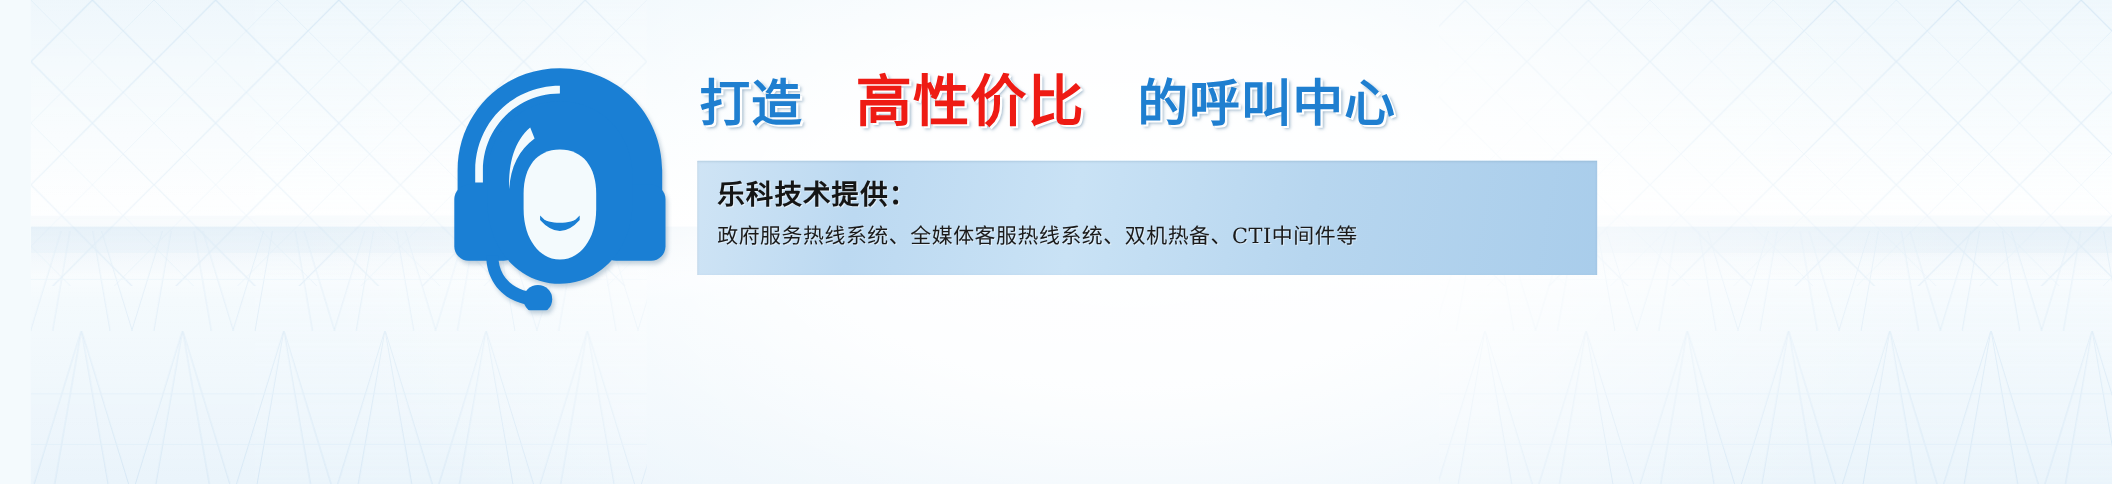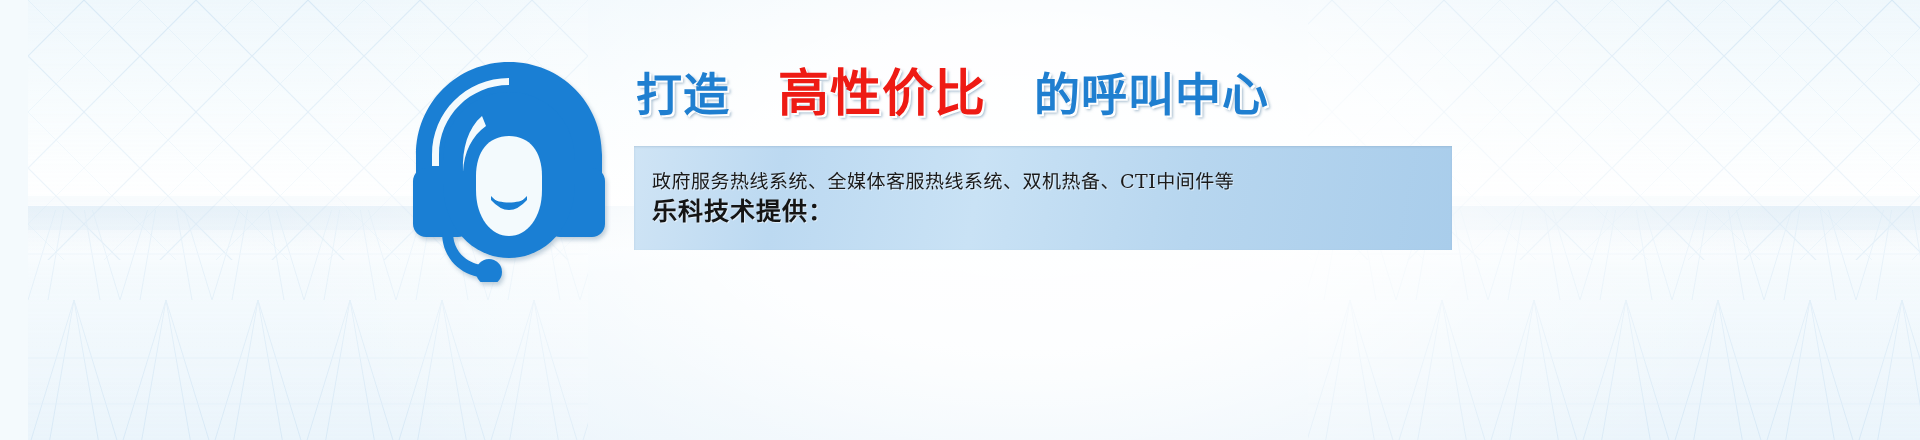--- a/index.html
+++ b/index.html
@@ -248,17 +248,17 @@
 
   <div id="headline">
     <span class="hl-blue">打造</span>
     <span class="hl-gap"></span>
     <span class="hl-red">高性价比</span>
     <span class="hl-gap"></span>
     <span class="hl-blue">的呼叫中心</span>
   </div>
 
   <div id="info-box">
+    <div id="info-title">乐科技术提供：</div>
     <div id="info-desc">政府服务热线系统、全媒体客服热线系统、双机热备、CTI中间件等</div>
-    <div id="info-title">乐科技术提供：</div>
   </div>
 
 </div>
 
 </body></html>

